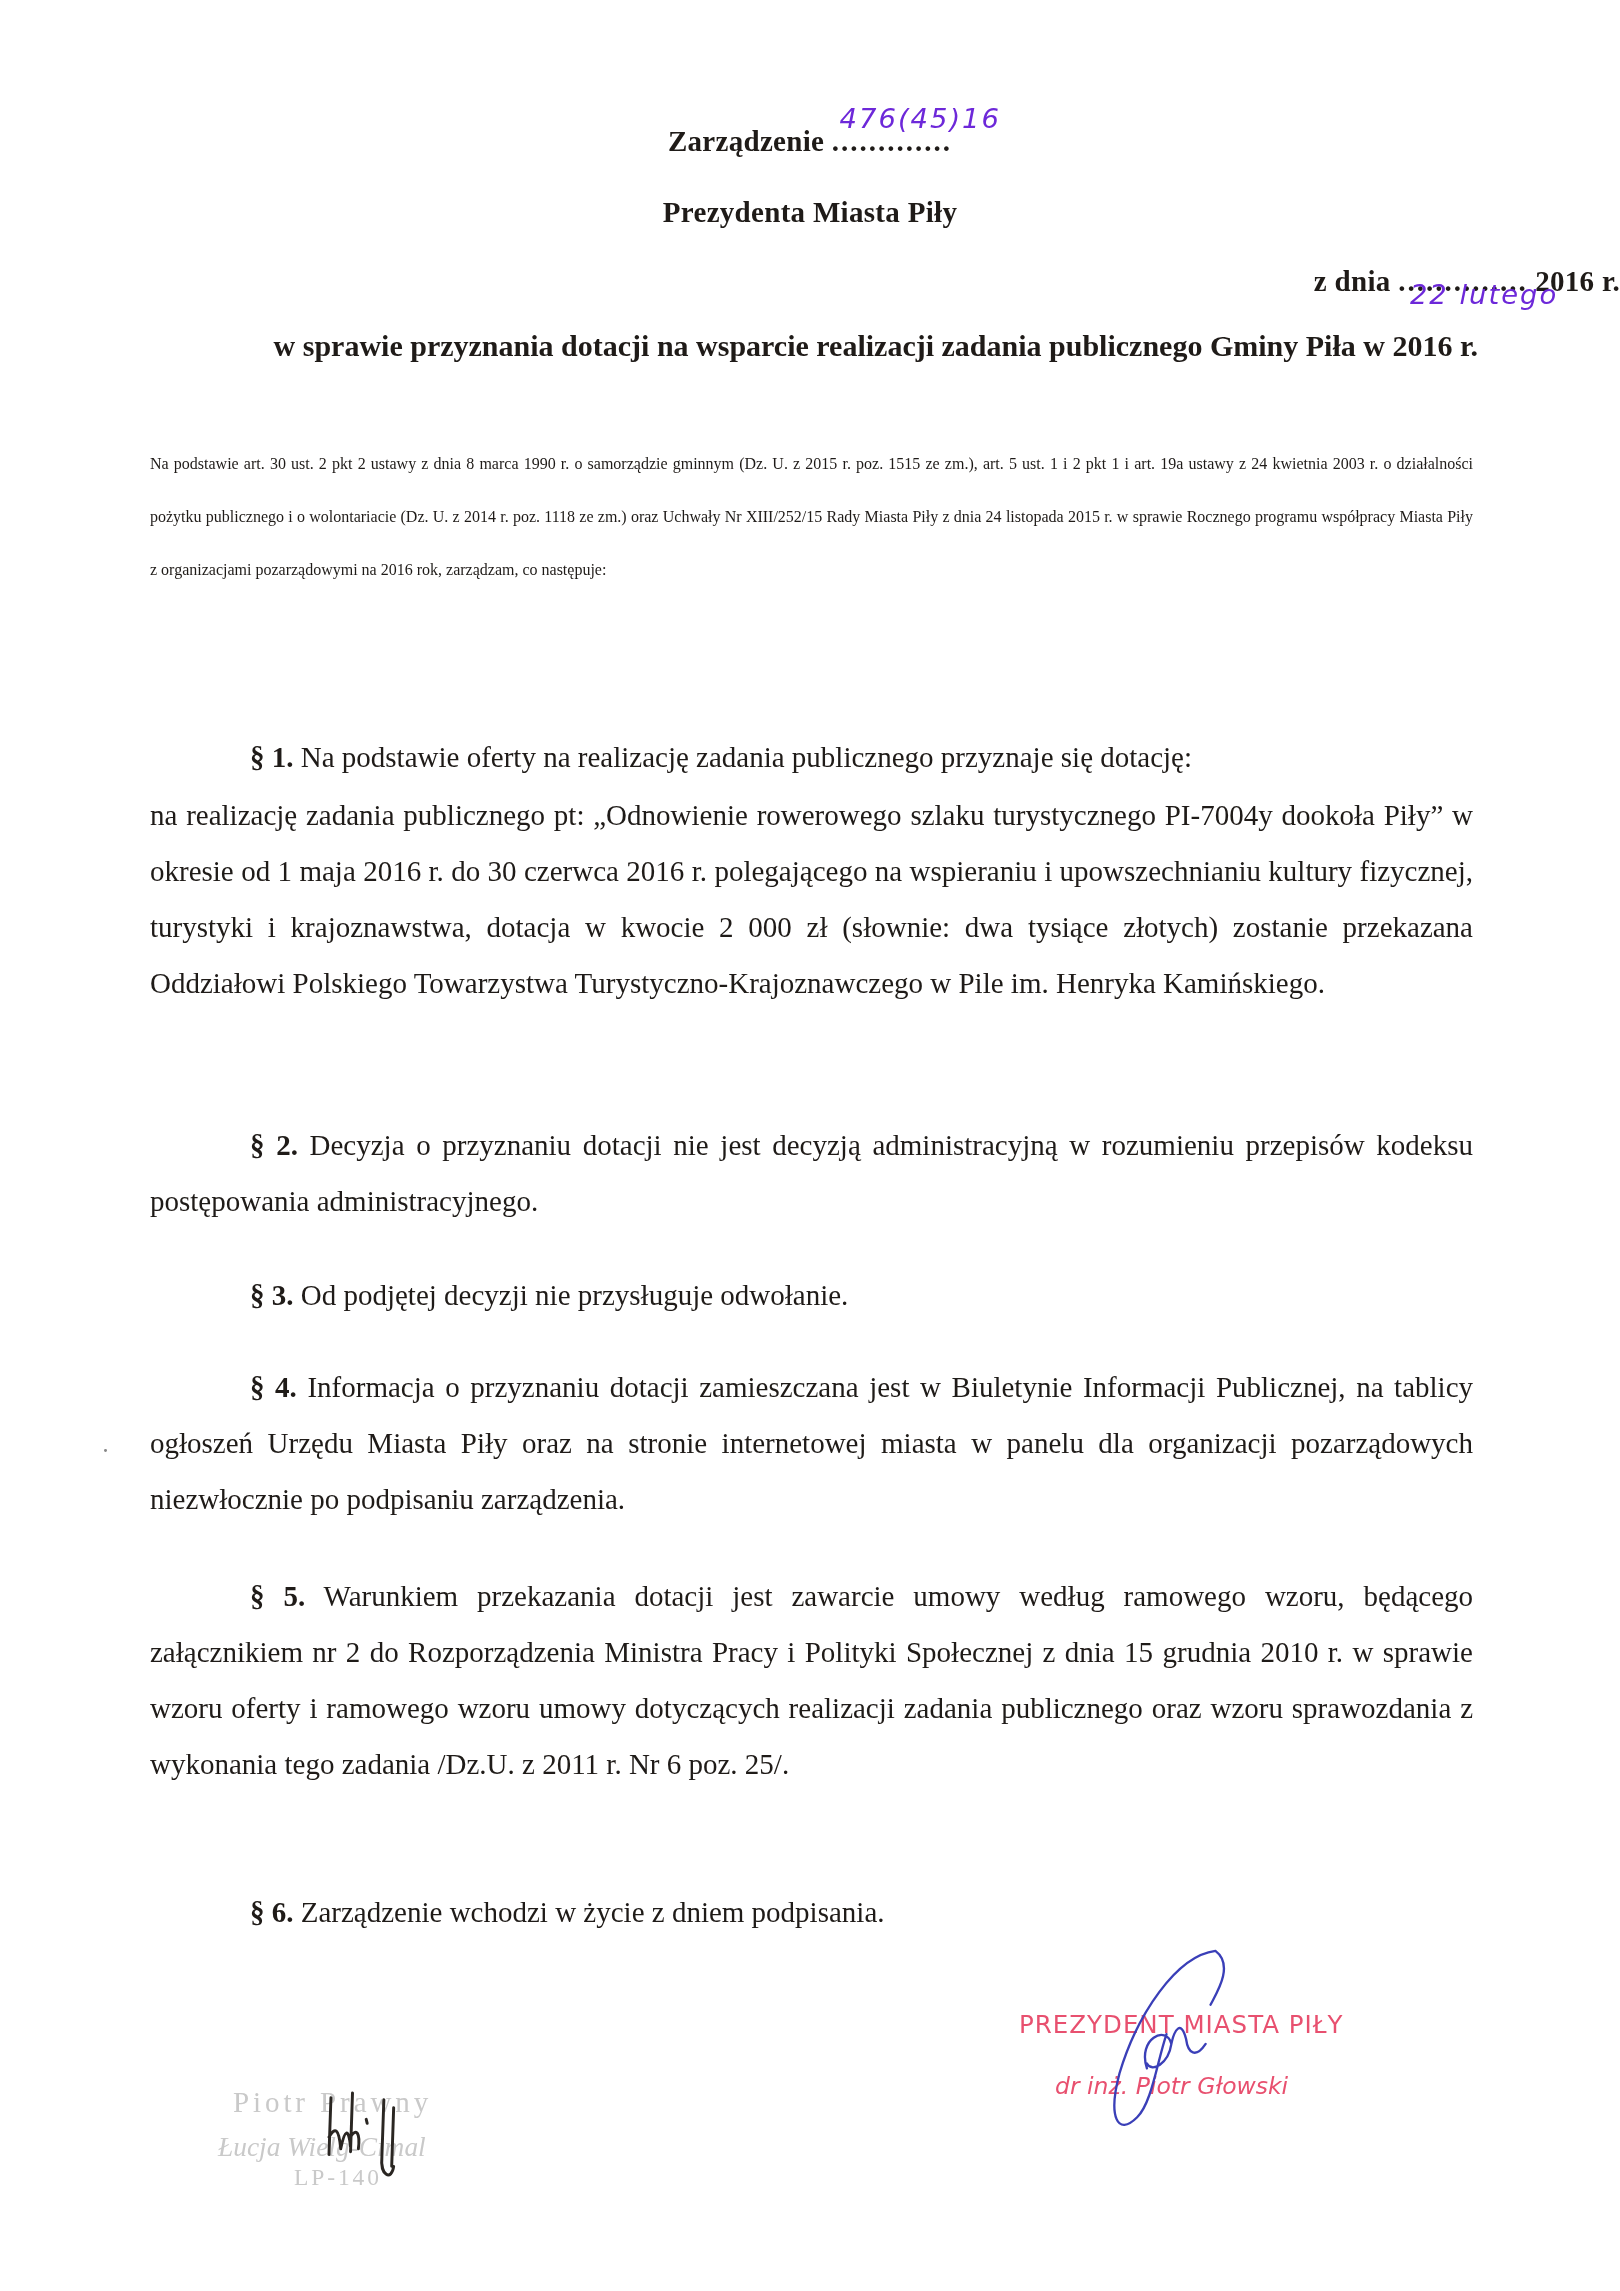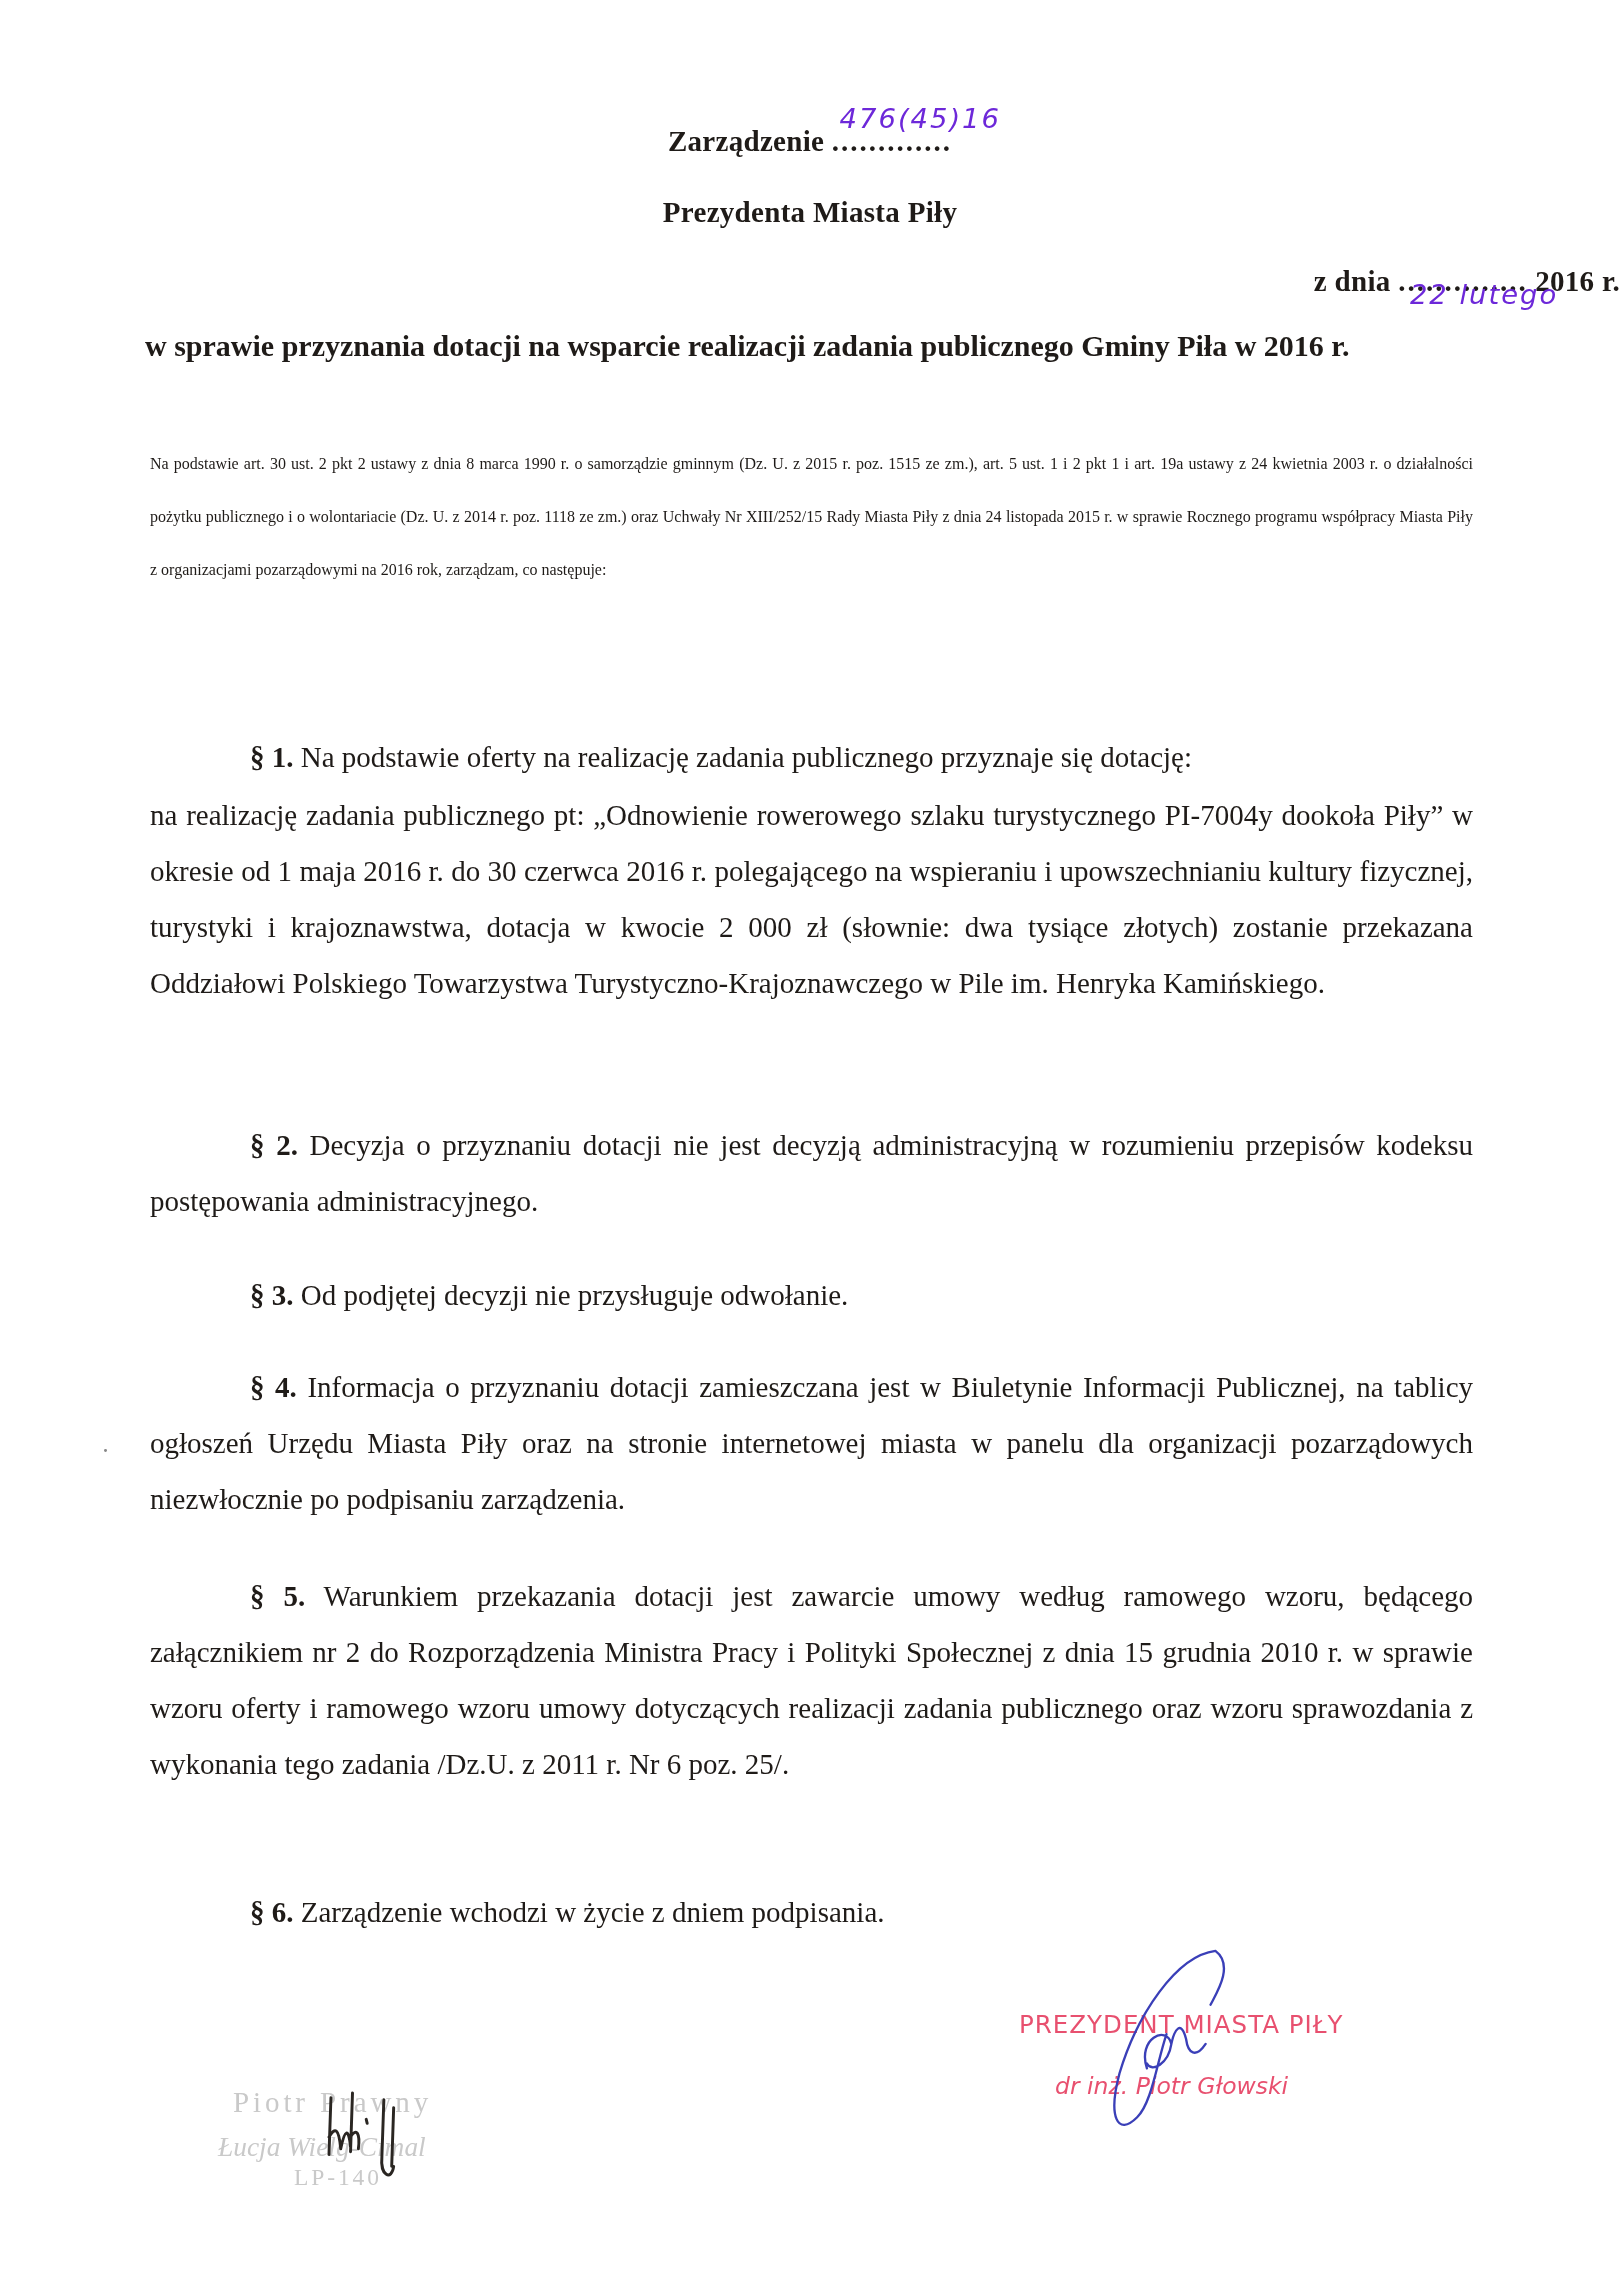--- a/index.html
+++ b/index.html
@@ -8,21 +8,21 @@
       font-family: "Liberation Serif", "DejaVu Serif", serif; color: #1f1b18;
     }
     .hdr {
       position: absolute; left: 0; width: 1620px; text-align: center;
       font-weight: bold; font-size: 29px; letter-spacing: 0.3px;
     }
     .hw { font-family: "DejaVu Sans", sans-serif; font-weight: normal; color: #6d28d9; font-style: italic; font-size: 27.4px; }
     .dots { letter-spacing: 2px; }
     .subject {
       position: absolute; left: 145px; top: 329px; width: 1333px;
-      font-weight: bold; font-size: 30px; text-align: left; white-space: nowrap;
+      font-weight: bold; font-size: 30px; text-align: right; white-space: nowrap;
     }
     .preamble {
       position: absolute; left: 150px; top: 437px; width: 1323px;
       font-size: 16px; line-height: 53px; text-align: justify;
     }
     .para {
       position: absolute; left: 150px; width: 1323px;
       font-size: 29px; line-height: 56px; text-align: justify;
     }
     .para .num { font-weight: bold; }

